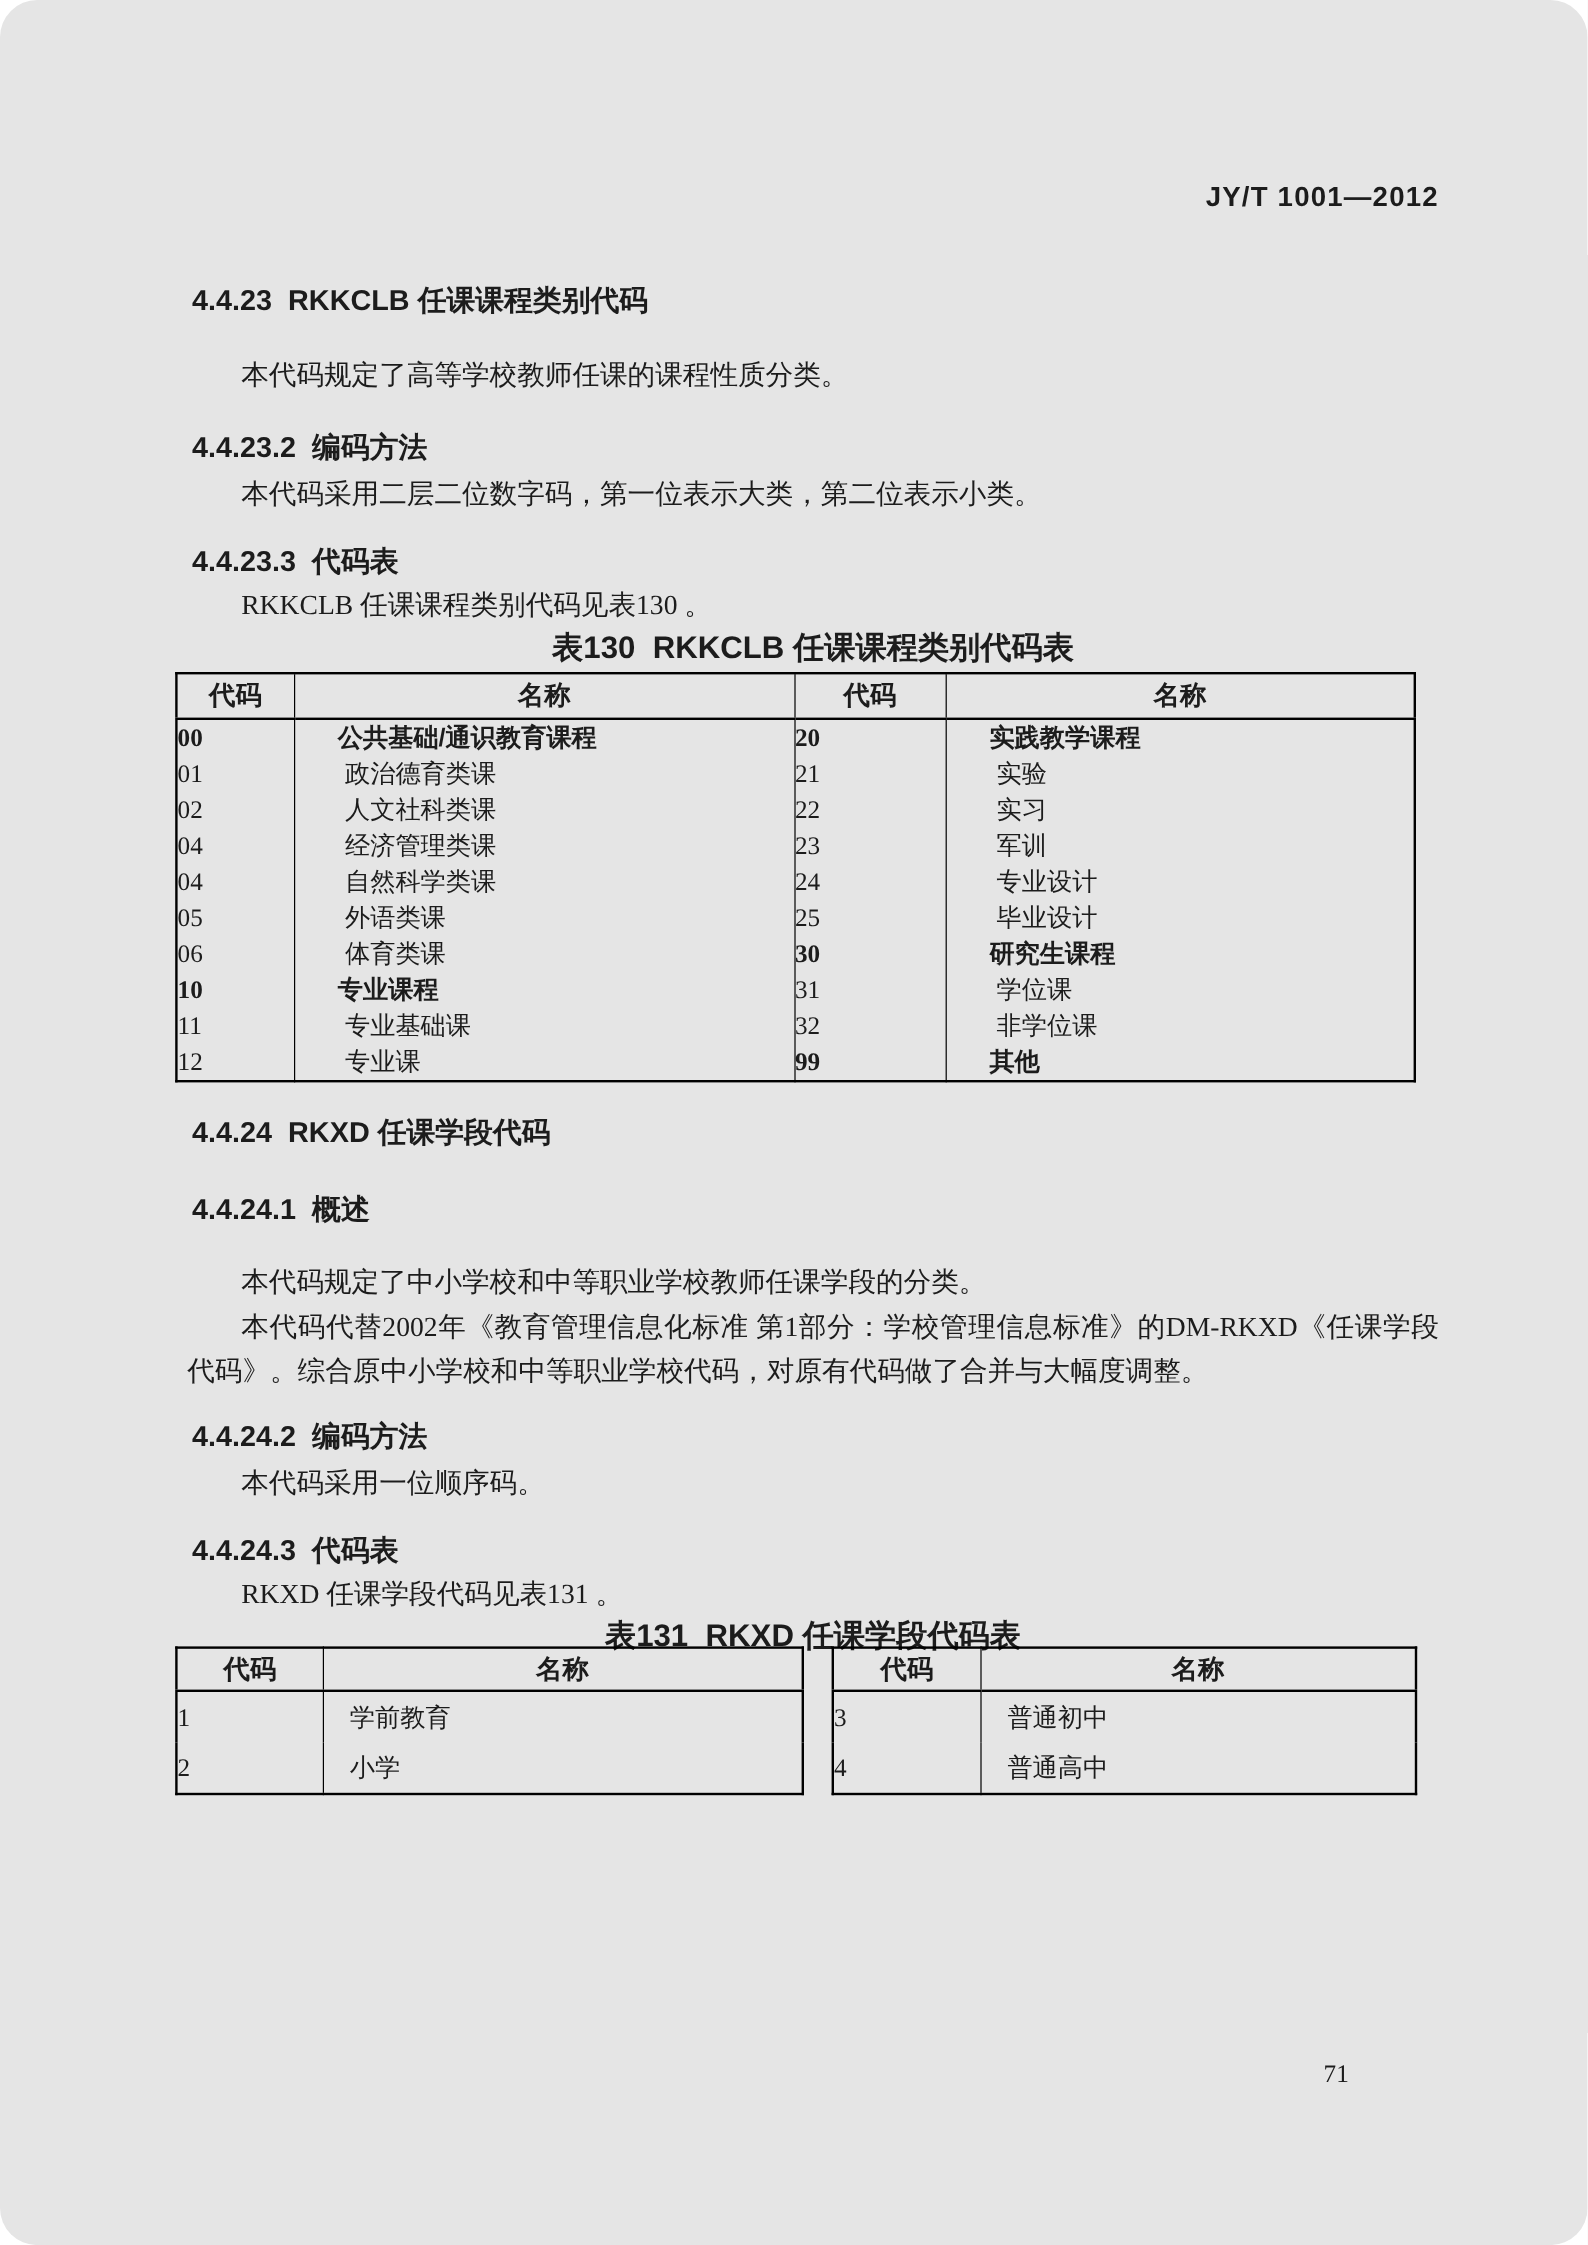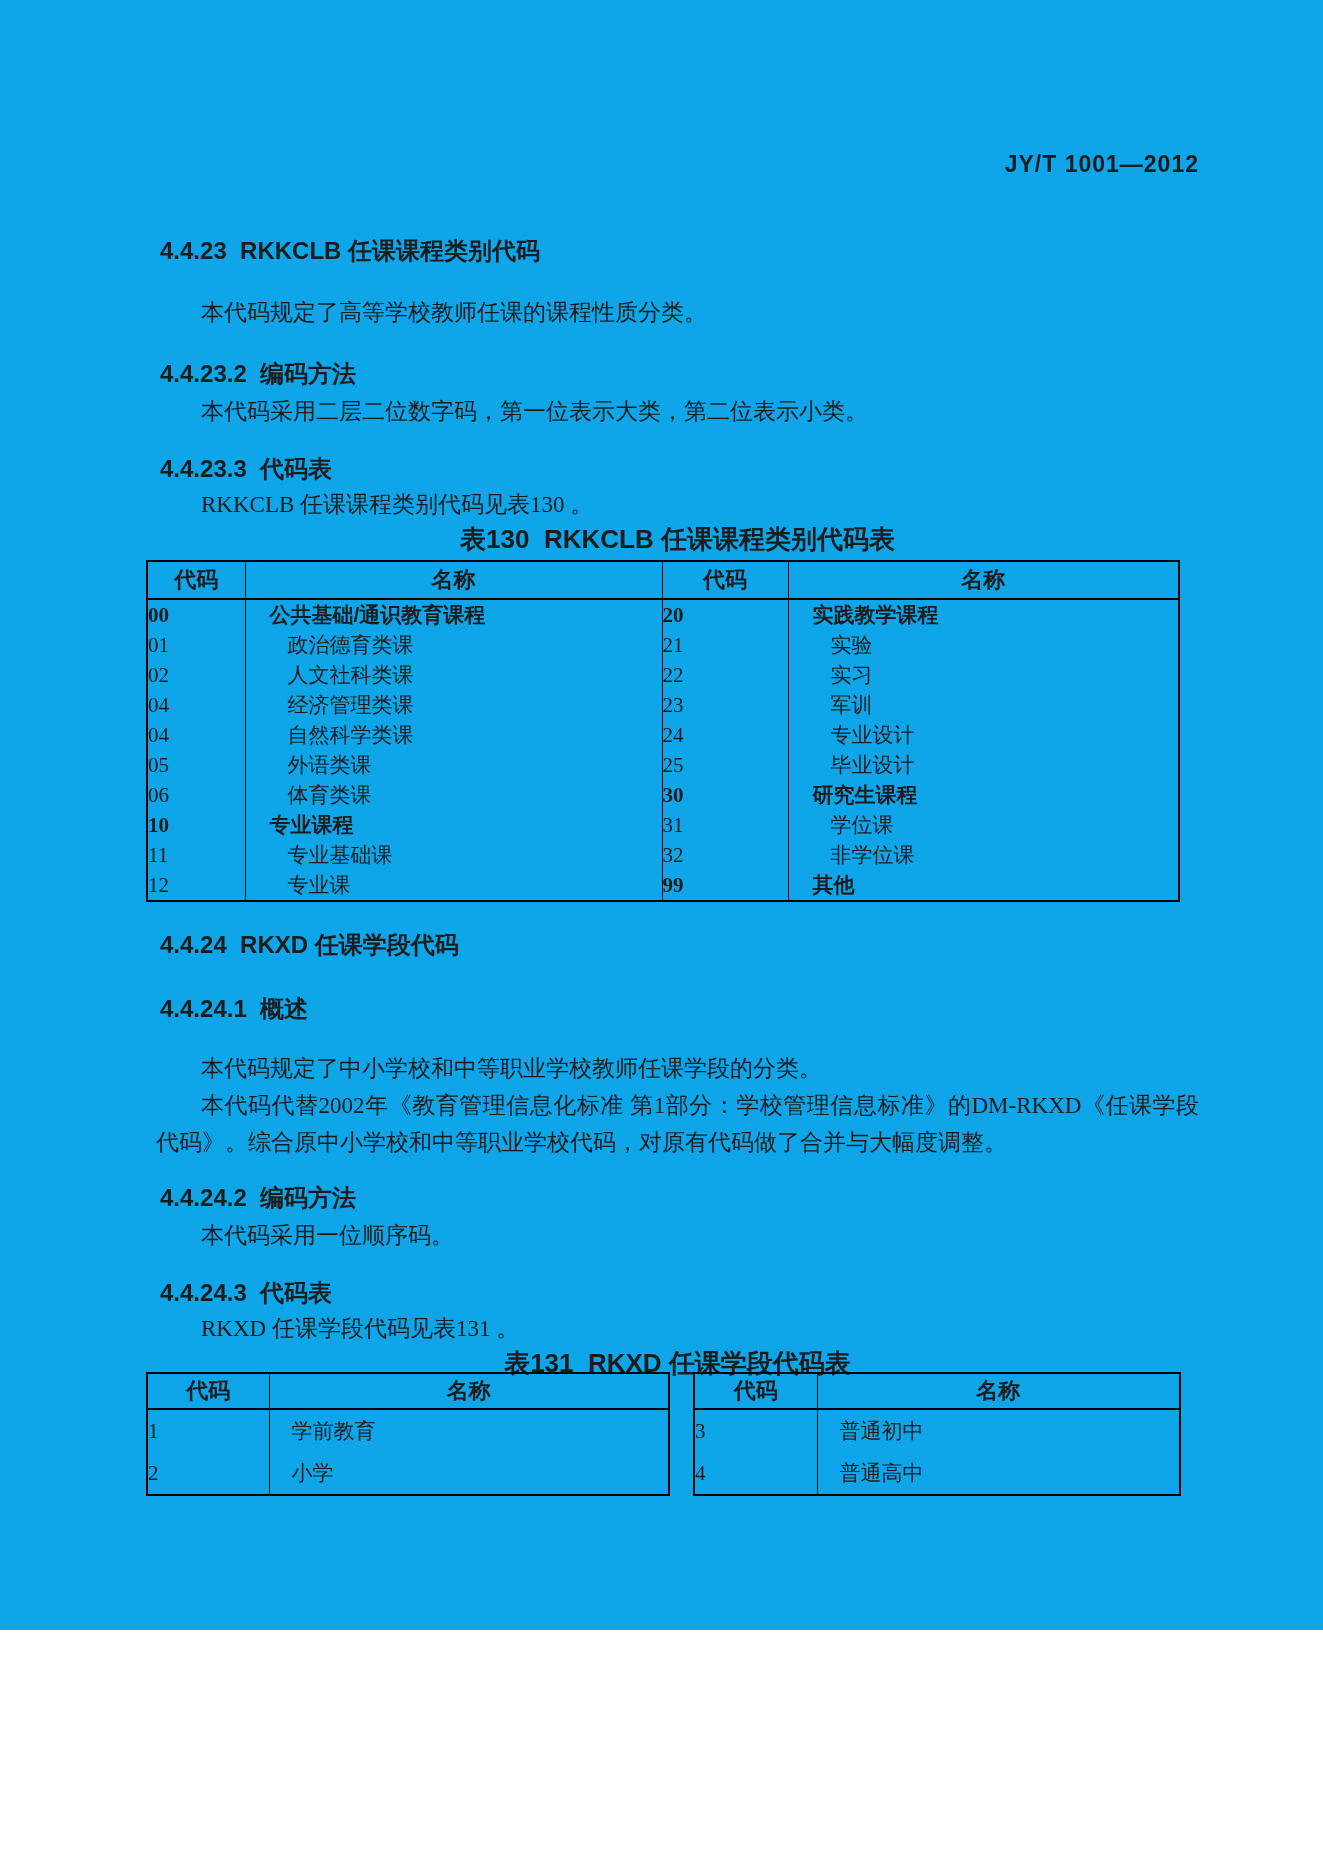--- a/index.html
+++ b/index.html
@@ -1,23 +1,24 @@
 <!DOCTYPE html>
 <html><head>
 <meta charset="utf-8">
 <style>
   html, body { margin:0; padding:0; background:#ffffff; }
   .page {
     position:relative;
     width:1323px;
-    height:1630px;
-    background:#0ea5e9;
+    height:1871px;
+    background:#e5e5e5;
     color:#1c1c1c;
     font-family:"Liberation Serif","DejaVu Serif",serif;
     overflow:hidden;
+    border-radius:31px;
   }
   .content {
     position:relative;
     margin-left:156px;
     width:1043px;
   }
   .doc-header {
     padding-top:152px;
     text-align:right;
     font-family:"Liberation Sans","DejaVu Sans",sans-serif;
@@ -85,21 +86,21 @@
   .t131wrap { display:flex; gap:23px; margin-left:-10px; margin-top:-6px; }
   .t131 th { height:34px; }
   .t131 td { height:42px; }
   .t131-left  { width:522px; }
   .t131-right { width:486px; }
   td.code { padding-left:13px; }
   td.code.cat { font-weight:bold; }
   td.name.cat {
     font-family:"Liberation Sans","DejaVu Sans",sans-serif;
     font-weight:bold;
-    padding-left:24px;
+    padding-left:36px;
   }
   td.name.sub { padding-left:42px; }
   .t131 td.name { padding-left:22px; }
   .page-number {
     position:absolute;
     left:1103px;
     top:1716px;
     font-size:21px;
     line-height:24px;
   }

